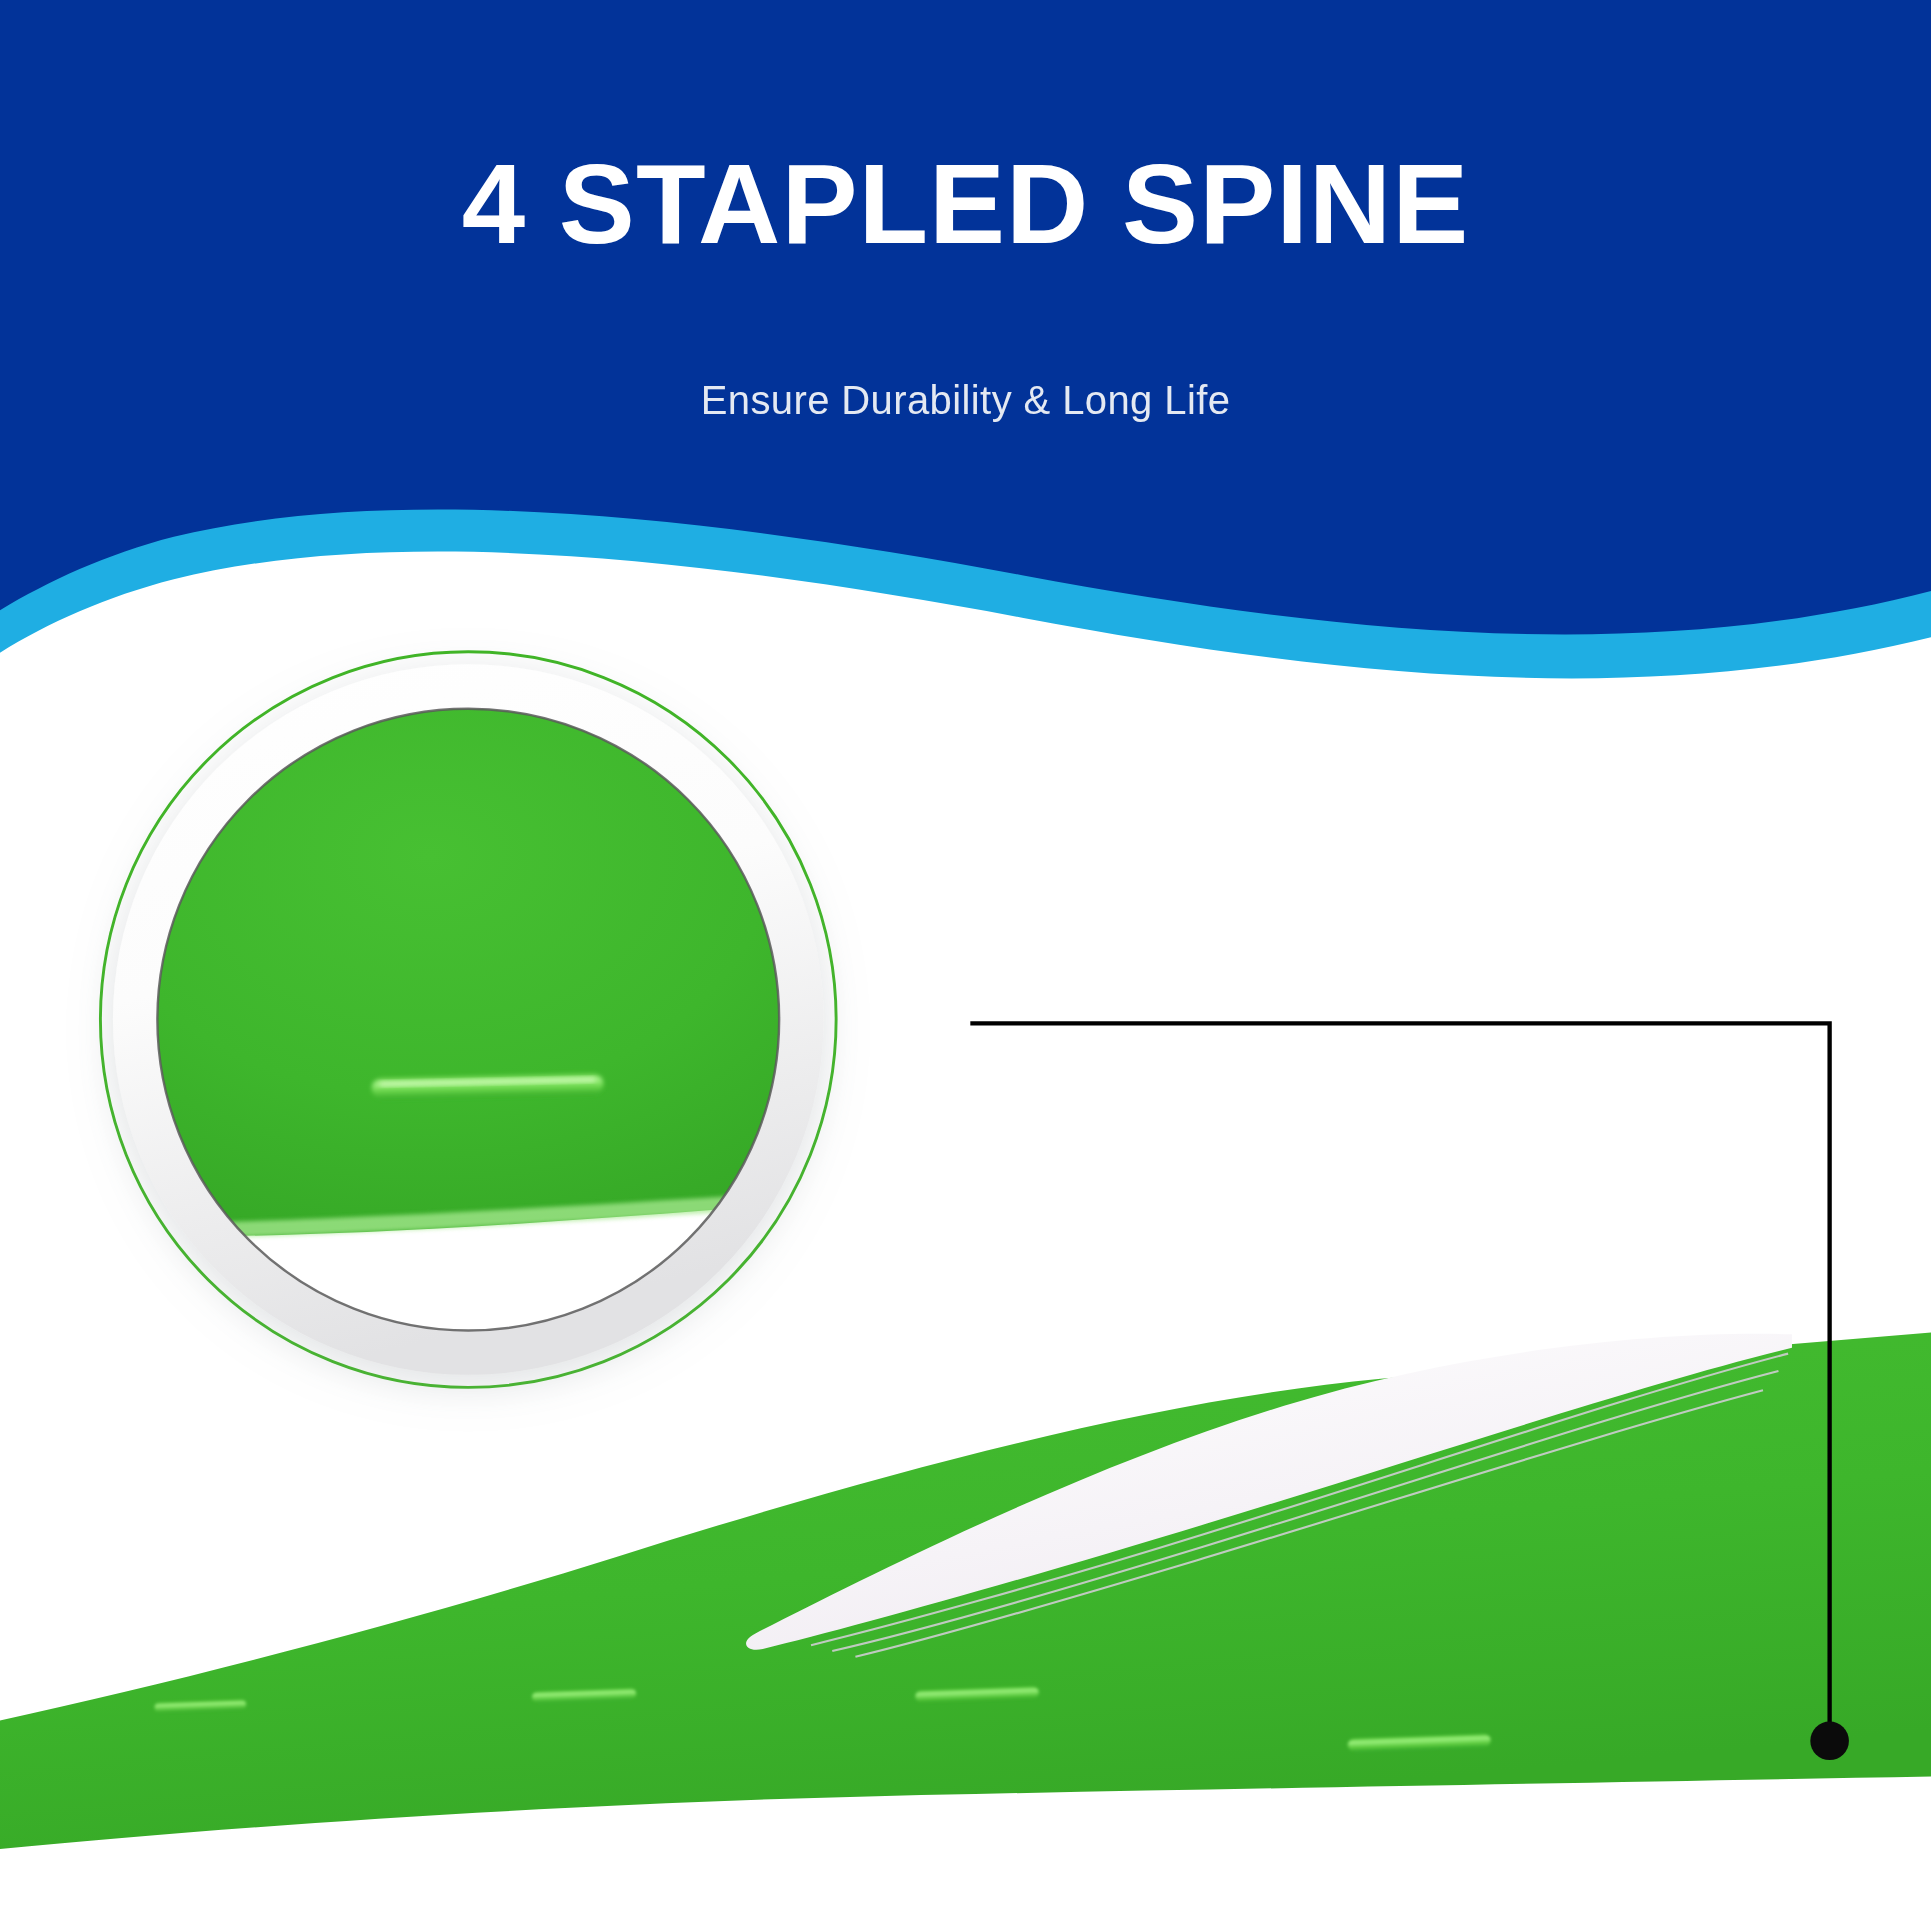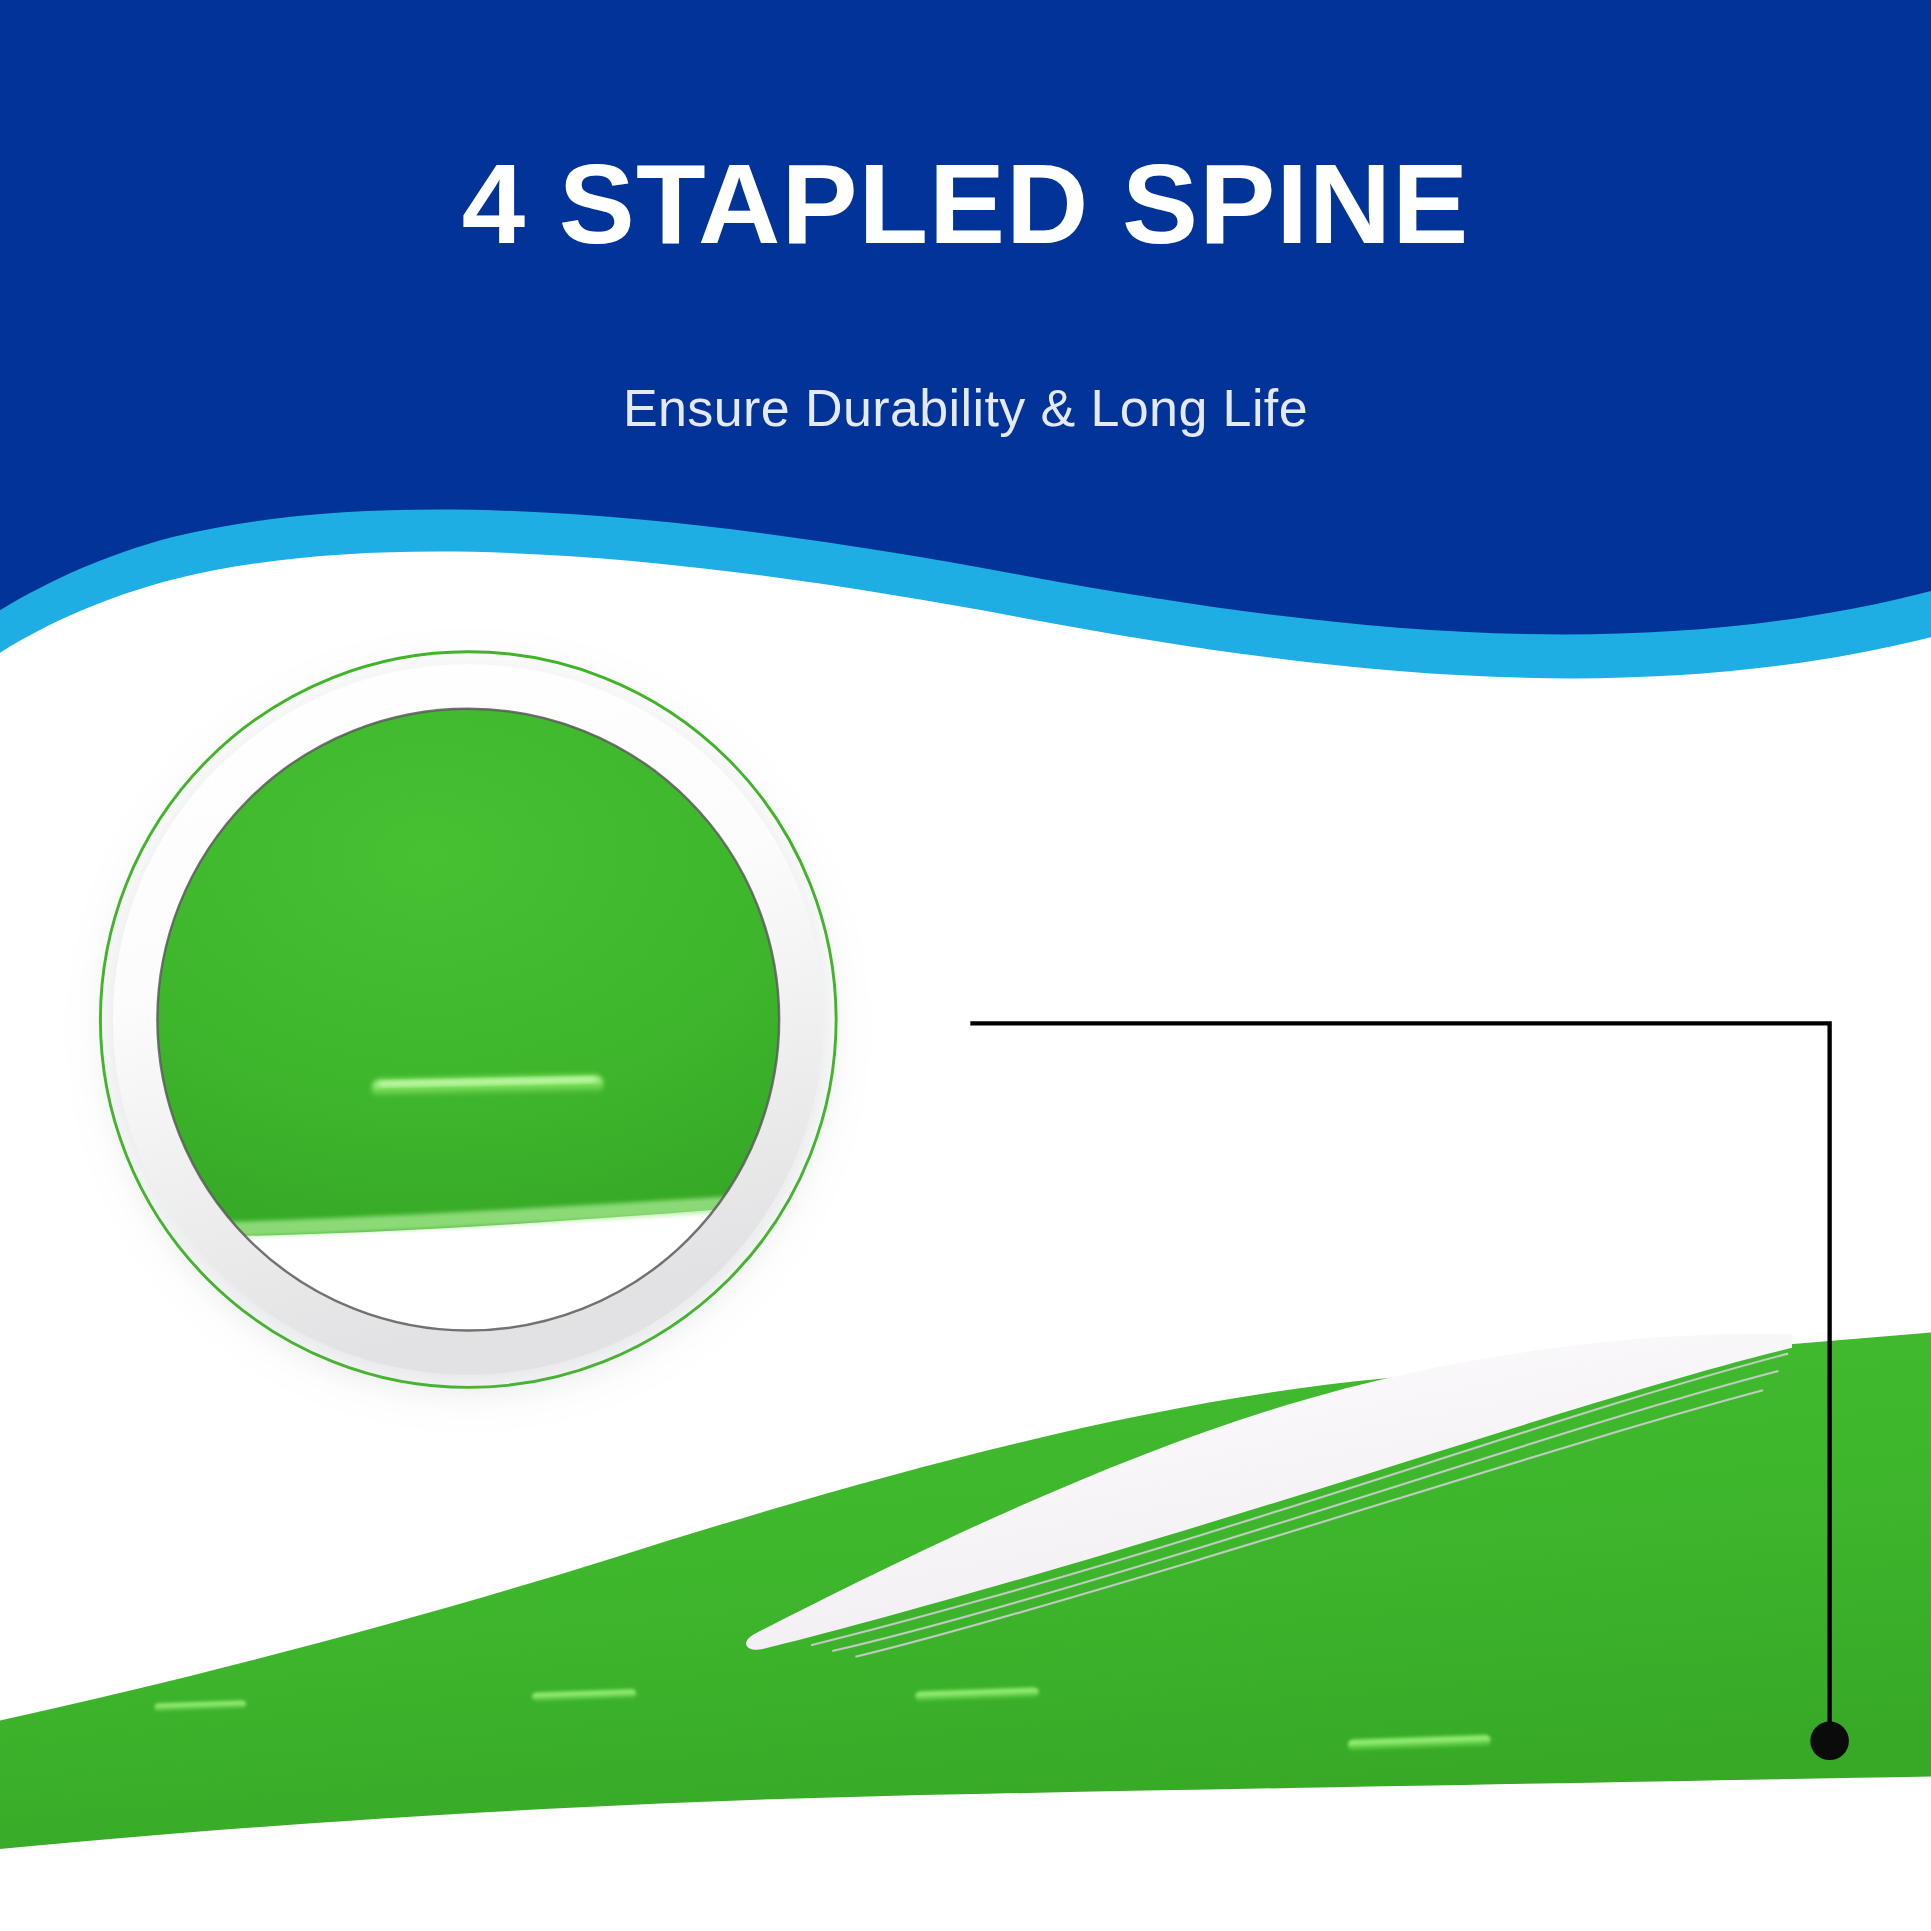--- a/index.html
+++ b/index.html
@@ -34,21 +34,21 @@
   }
   #header-subtitle {
     position: absolute;
     left: 0;
     top: 378px;
     width: 1931px;
     text-align: center;
     color: #e4e9f2;
     font-family: "Liberation Sans", sans-serif;
     font-weight: 400;
-    font-size: 52px;
+    font-size: 40px;
     letter-spacing: 0.4px;
     white-space: nowrap;
   }
 </style>
 </head>
 <body>
 
 <div id="stage">
 
   <svg class="layer" viewBox="0 0 2000 2000" preserveAspectRatio="none">

